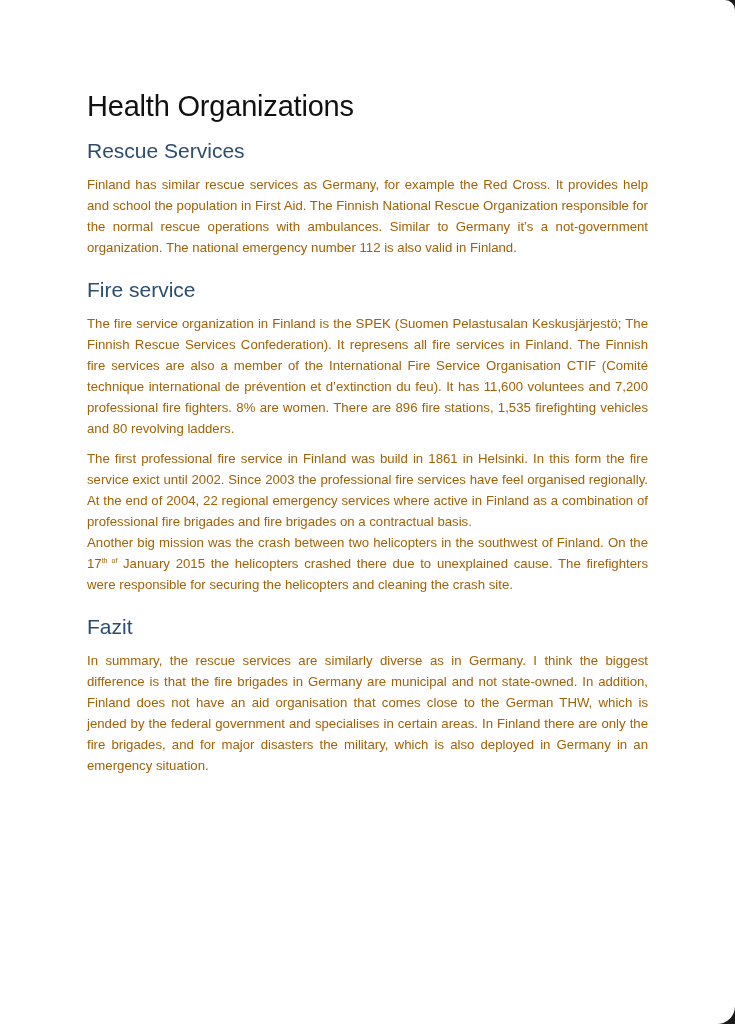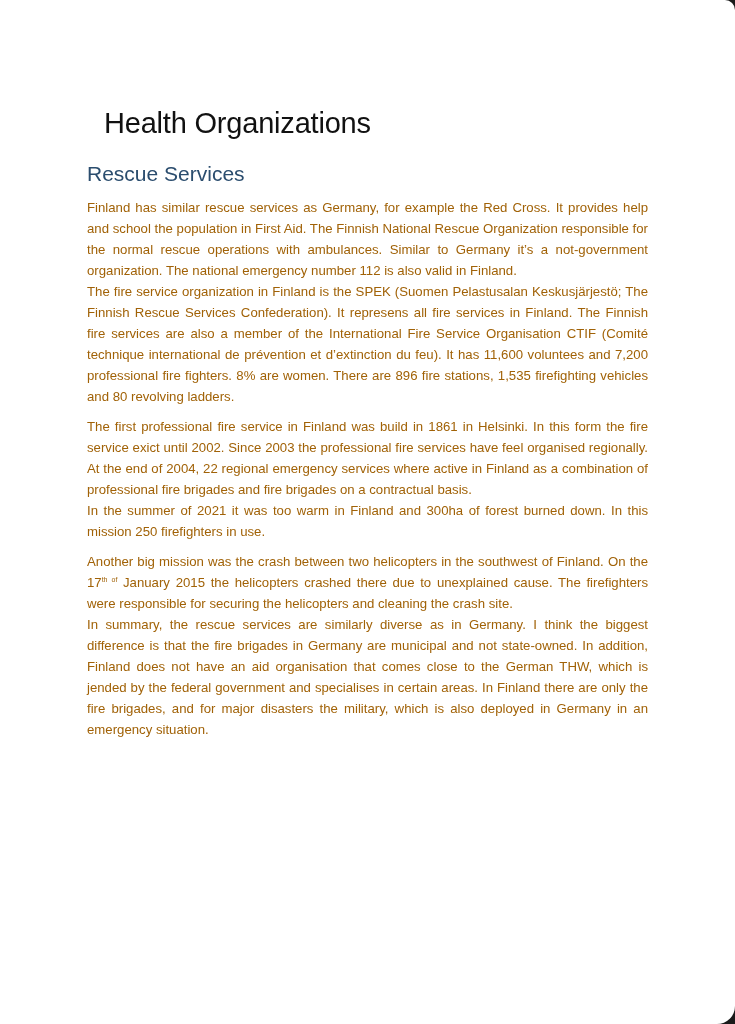--- a/index.html
+++ b/index.html
@@ -26,21 +26,21 @@
     }
     .content {
       position: absolute;
       left: 87px;
       top: 86px;
       width: 561px;
       font-family: "Liberation Sans", sans-serif;
       color: #1e1e1e;
     }
     h1 {
-      margin: 17px;
+      margin: 0;
       font-weight: 400;
       font-size: 29px;
       line-height: 40px;
       color: #111111;
       letter-spacing: -0.2px;
     }
     h2 {
       margin: 0;
       font-weight: 400;
       font-size: 21px;
@@ -70,26 +70,27 @@
 <div class="page">
   <div class="content">
     <h1>Health Organizations</h1>
 
     <section>
       <h2 class="h2-first">Rescue Services</h2>
       <p>Finland has similar rescue services as Germany, for example the Red Cross. It provides help and school the population in First Aid. The Finnish National Rescue Organization responsible for the normal rescue operations with ambulances. Similar to Germany it’s a not-government organization. The national emergency number 112 is also valid in Finland.</p>
     </section>
 
     <section>
+      <h2 class="h2">Fire service</h2>
       <p>The fire service organization in Finland is the SPEK (Suomen Pelastusalan Keskusjärjestö; The Finnish Rescue Services Confederation). It represens all fire services in Finland. The Finnish fire services are also a member of the International Fire Service Organisation CTIF (Comité technique international de prévention et d’extinction du feu). It has 11,600 voluntees and 7,200 professional fire fighters. 8% are women. There are 896 fire stations, 1,535 firefighting vehicles and 80 revolving ladders.</p>
       <p>The first professional fire service in Finland was build in 1861 in Helsinki. In this form the fire service exict until 2002. Since 2003 the professional fire services have feel organised regionally. At the end of 2004, 22 regional emergency services where active in Finland as a combination of professional fire brigades and fire brigades on a contractual basis.</p>
     </section>
 
     <section>
-      <p>In the summer of 2021 it was too warm in Finland and 300ha of forest burned down. In this mission 250 firefighters in use.</p>
       <p><span>Another big mission was the crash between two helicopters in the southwest of Finland. On the 17</span><sup>th of</sup><span> January 2015 the helicopters crashed there due to unexplained cause. The firefighters were responsible for securing the helicopters and cleaning the crash site.</span></p>
     </section>
 
     <section>
+      <h2 class="h2">Fazit</h2>
       <p>In summary, the rescue services are similarly diverse as in Germany. I think the biggest difference is that the fire brigades in Germany are municipal and not state-owned. In addition, Finland does not have an aid organisation that comes close to the German THW, which is jended  by the federal government and specialises in certain areas. In Finland there are only the fire brigades, and for major disasters the military, which is also deployed in Germany in an emergency situation.</p>
     </section>
   </div>
 </div>
 
 </body></html>

